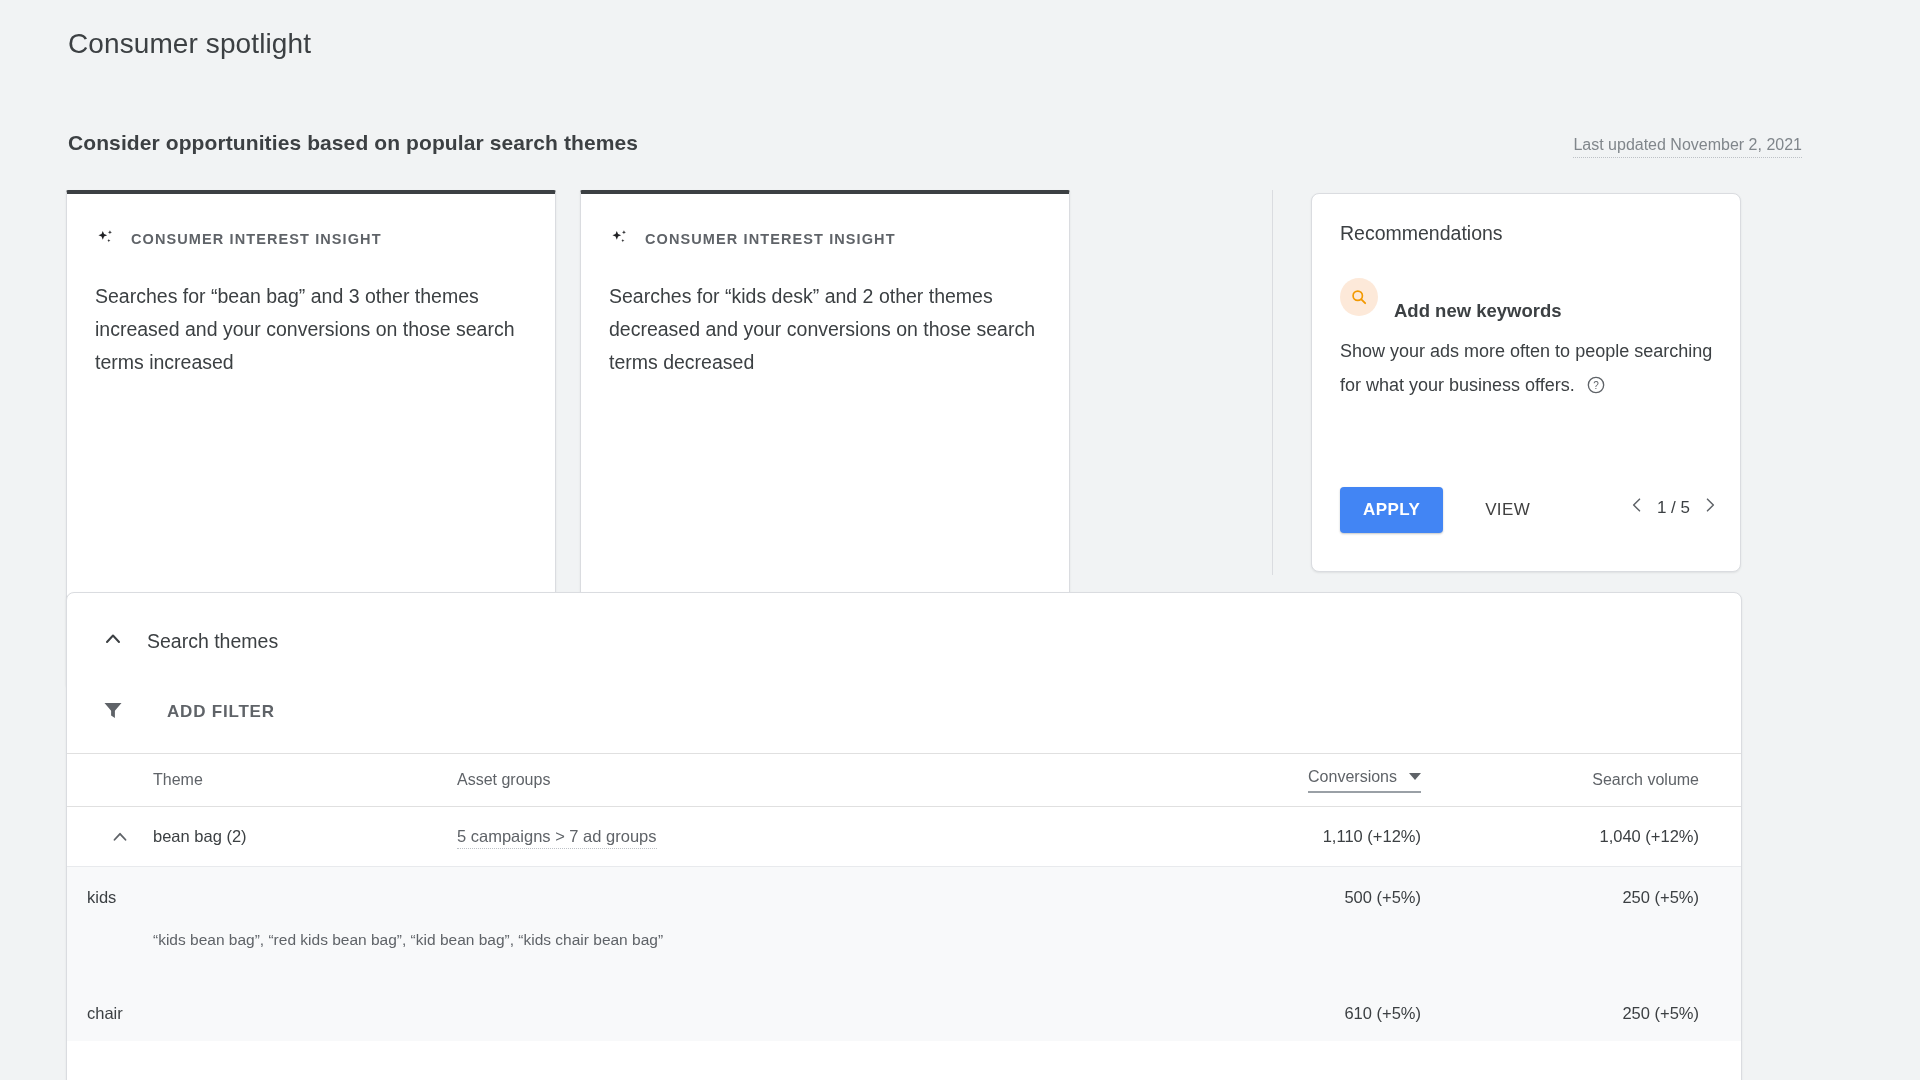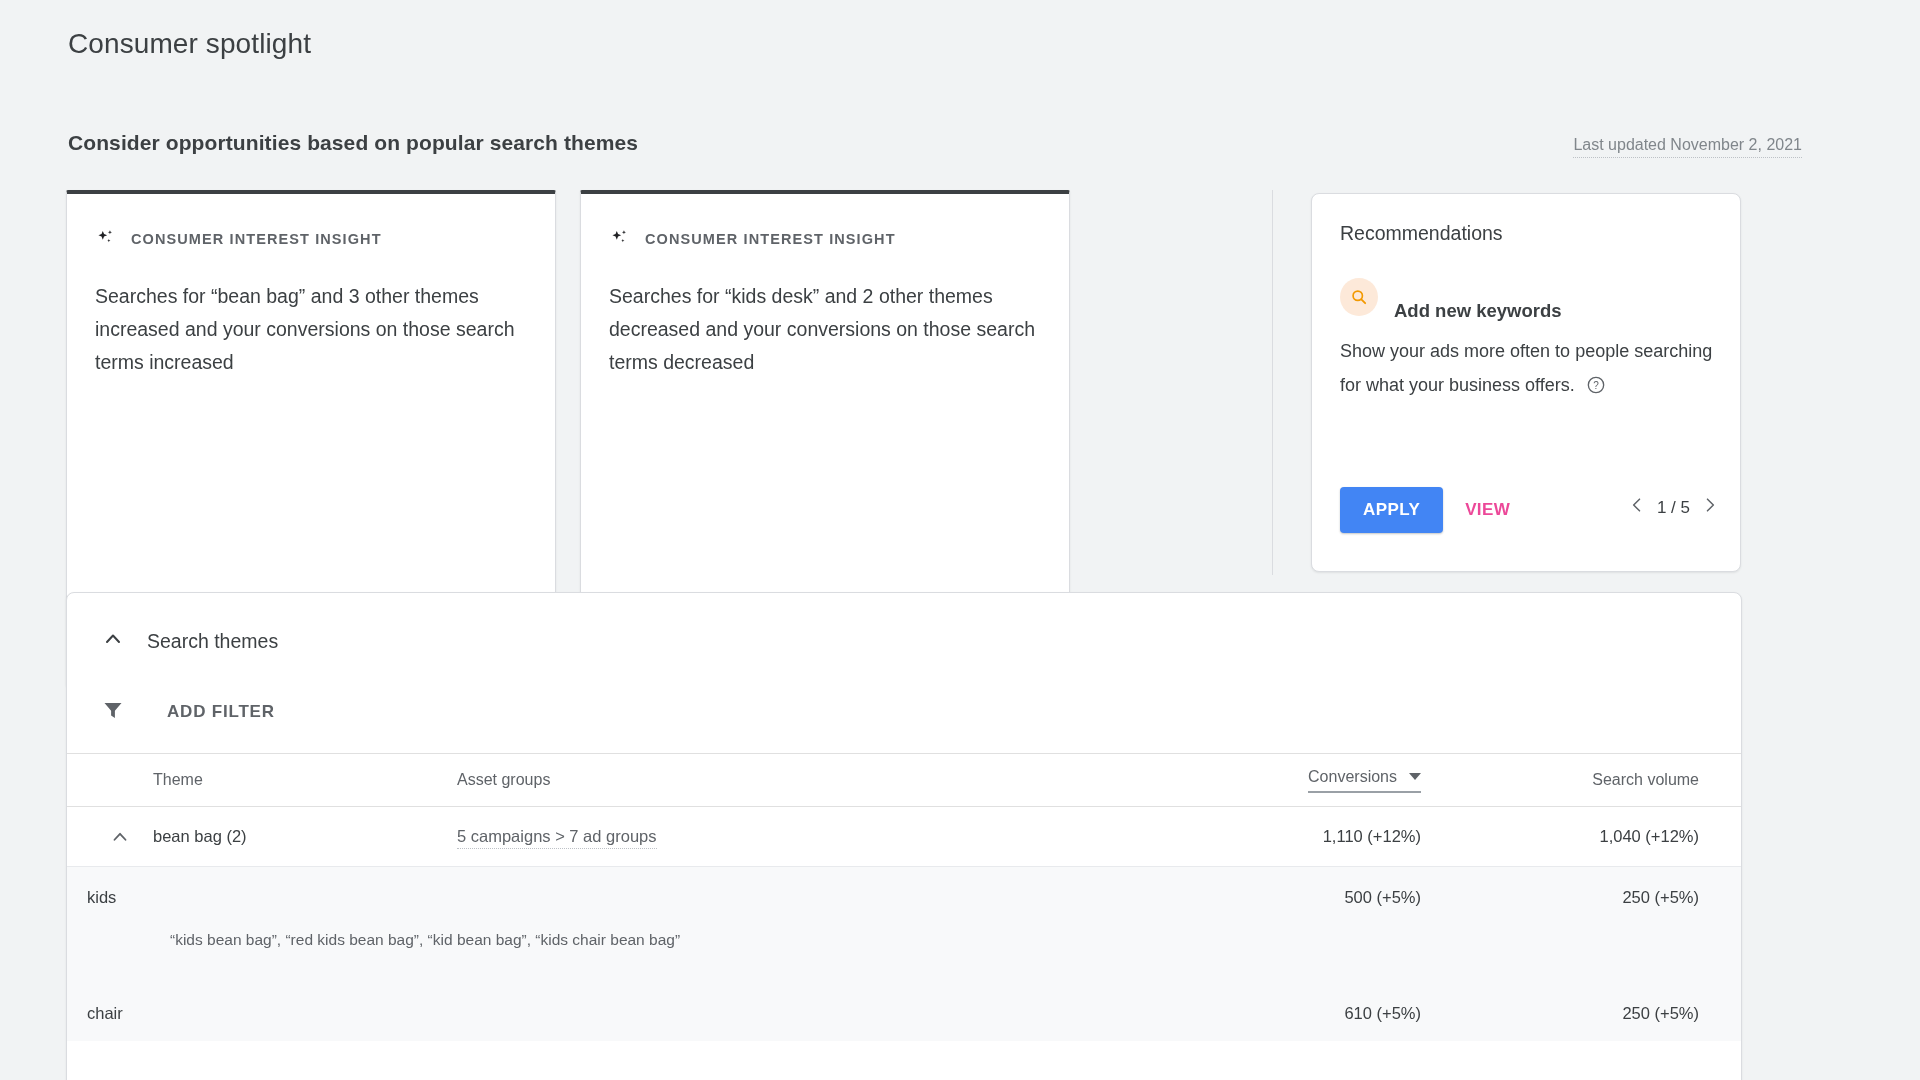--- a/index.html
+++ b/index.html
@@ -73,30 +73,30 @@
     width: 38px; height: 38px; border-radius: 50%;
     background: #fde9d9; display: flex; align-items: center; justify-content: center;
   }
   .rec-item-label { font-size: 18.5px; font-weight: 700; color: #3c4043; margin-top: 28px; }
   .rec-desc {
     position: absolute; left: 28px; right: 22px; top: 140px;
     font-size: 18px; line-height: 34px; color: #3c4043;
   }
   .help-icon { display: inline-block; vertical-align: -4px; margin-left: 6px; }
 
-  .rec-actions { position: absolute; left: 28px; bottom: 38px; display: flex; align-items: center; gap: 12px; }
+  .rec-actions { position: absolute; left: 28px; bottom: 38px; display: flex; align-items: center; gap: 32px; }
   .apply-btn {
     background: #4285f4; color: #fff; border: none; border-radius: 4px;
     font-family: inherit; font-size: 17px; font-weight: 700; letter-spacing: .4px;
     padding: 13px 23px; cursor: pointer;
     box-shadow: 0 1px 2px rgba(60,64,67,.3);
   }
   .view-btn {
-    background: transparent; border: none; color: #ec4899;
-    font-family: inherit; font-size: 17px; font-weight: 700; letter-spacing: .4px;
+    background: transparent; border: none; color: #404040;
+    font-family: inherit; font-size: 17px; font-weight: 400; letter-spacing: .4px;
     padding: 13px 10px; cursor: pointer;
   }
   .pager {
     position: absolute; right: 20px; bottom: 51px;
     display: flex; align-items: center; gap: 10px; font-size: 17px; color: #3c4043;
   }
   .pager .chev { cursor: pointer; color: #5f6368; display: block; }
 
   
   .themes-panel {
@@ -135,21 +135,21 @@
   .trow .c-theme { display: flex; align-items: center; padding-left: 0; }
   .chev-cell { width: 66px; display: flex; align-items: center; justify-content: center; }
   .theme-name { font-size: 16.5px; color: #3c4043; }
   .asset-link {
     font-size: 16.5px; color: #5f6368;
     border-bottom: 1px dotted #bdc1c6; padding-bottom: 3px;
   }
   .num { font-size: 16.5px; color: #3c4043; }
 
   .sub-theme { padding-left: 66px; }
-  .sub-terms { font-size: 15.5px; line-height: 25px; color: #5f6368; margin-top: 12px; margin-left: 17px; }
+  .sub-terms { font-size: 15.5px; line-height: 25px; color: #5f6368; margin-top: 12px; }
   .sub-more { font-size: 15.5px; color: #3c4043; margin-top: 3px; }
   .sub-more a { color: #4285f4; text-decoration: none; cursor: pointer; }
 </style>
 </head>
 <body>
 
 <div class="page">
 
   <div class="page-title">Consumer spotlight</div>
   <div class="section-head">Consider opportunities based on popular search themes</div>

